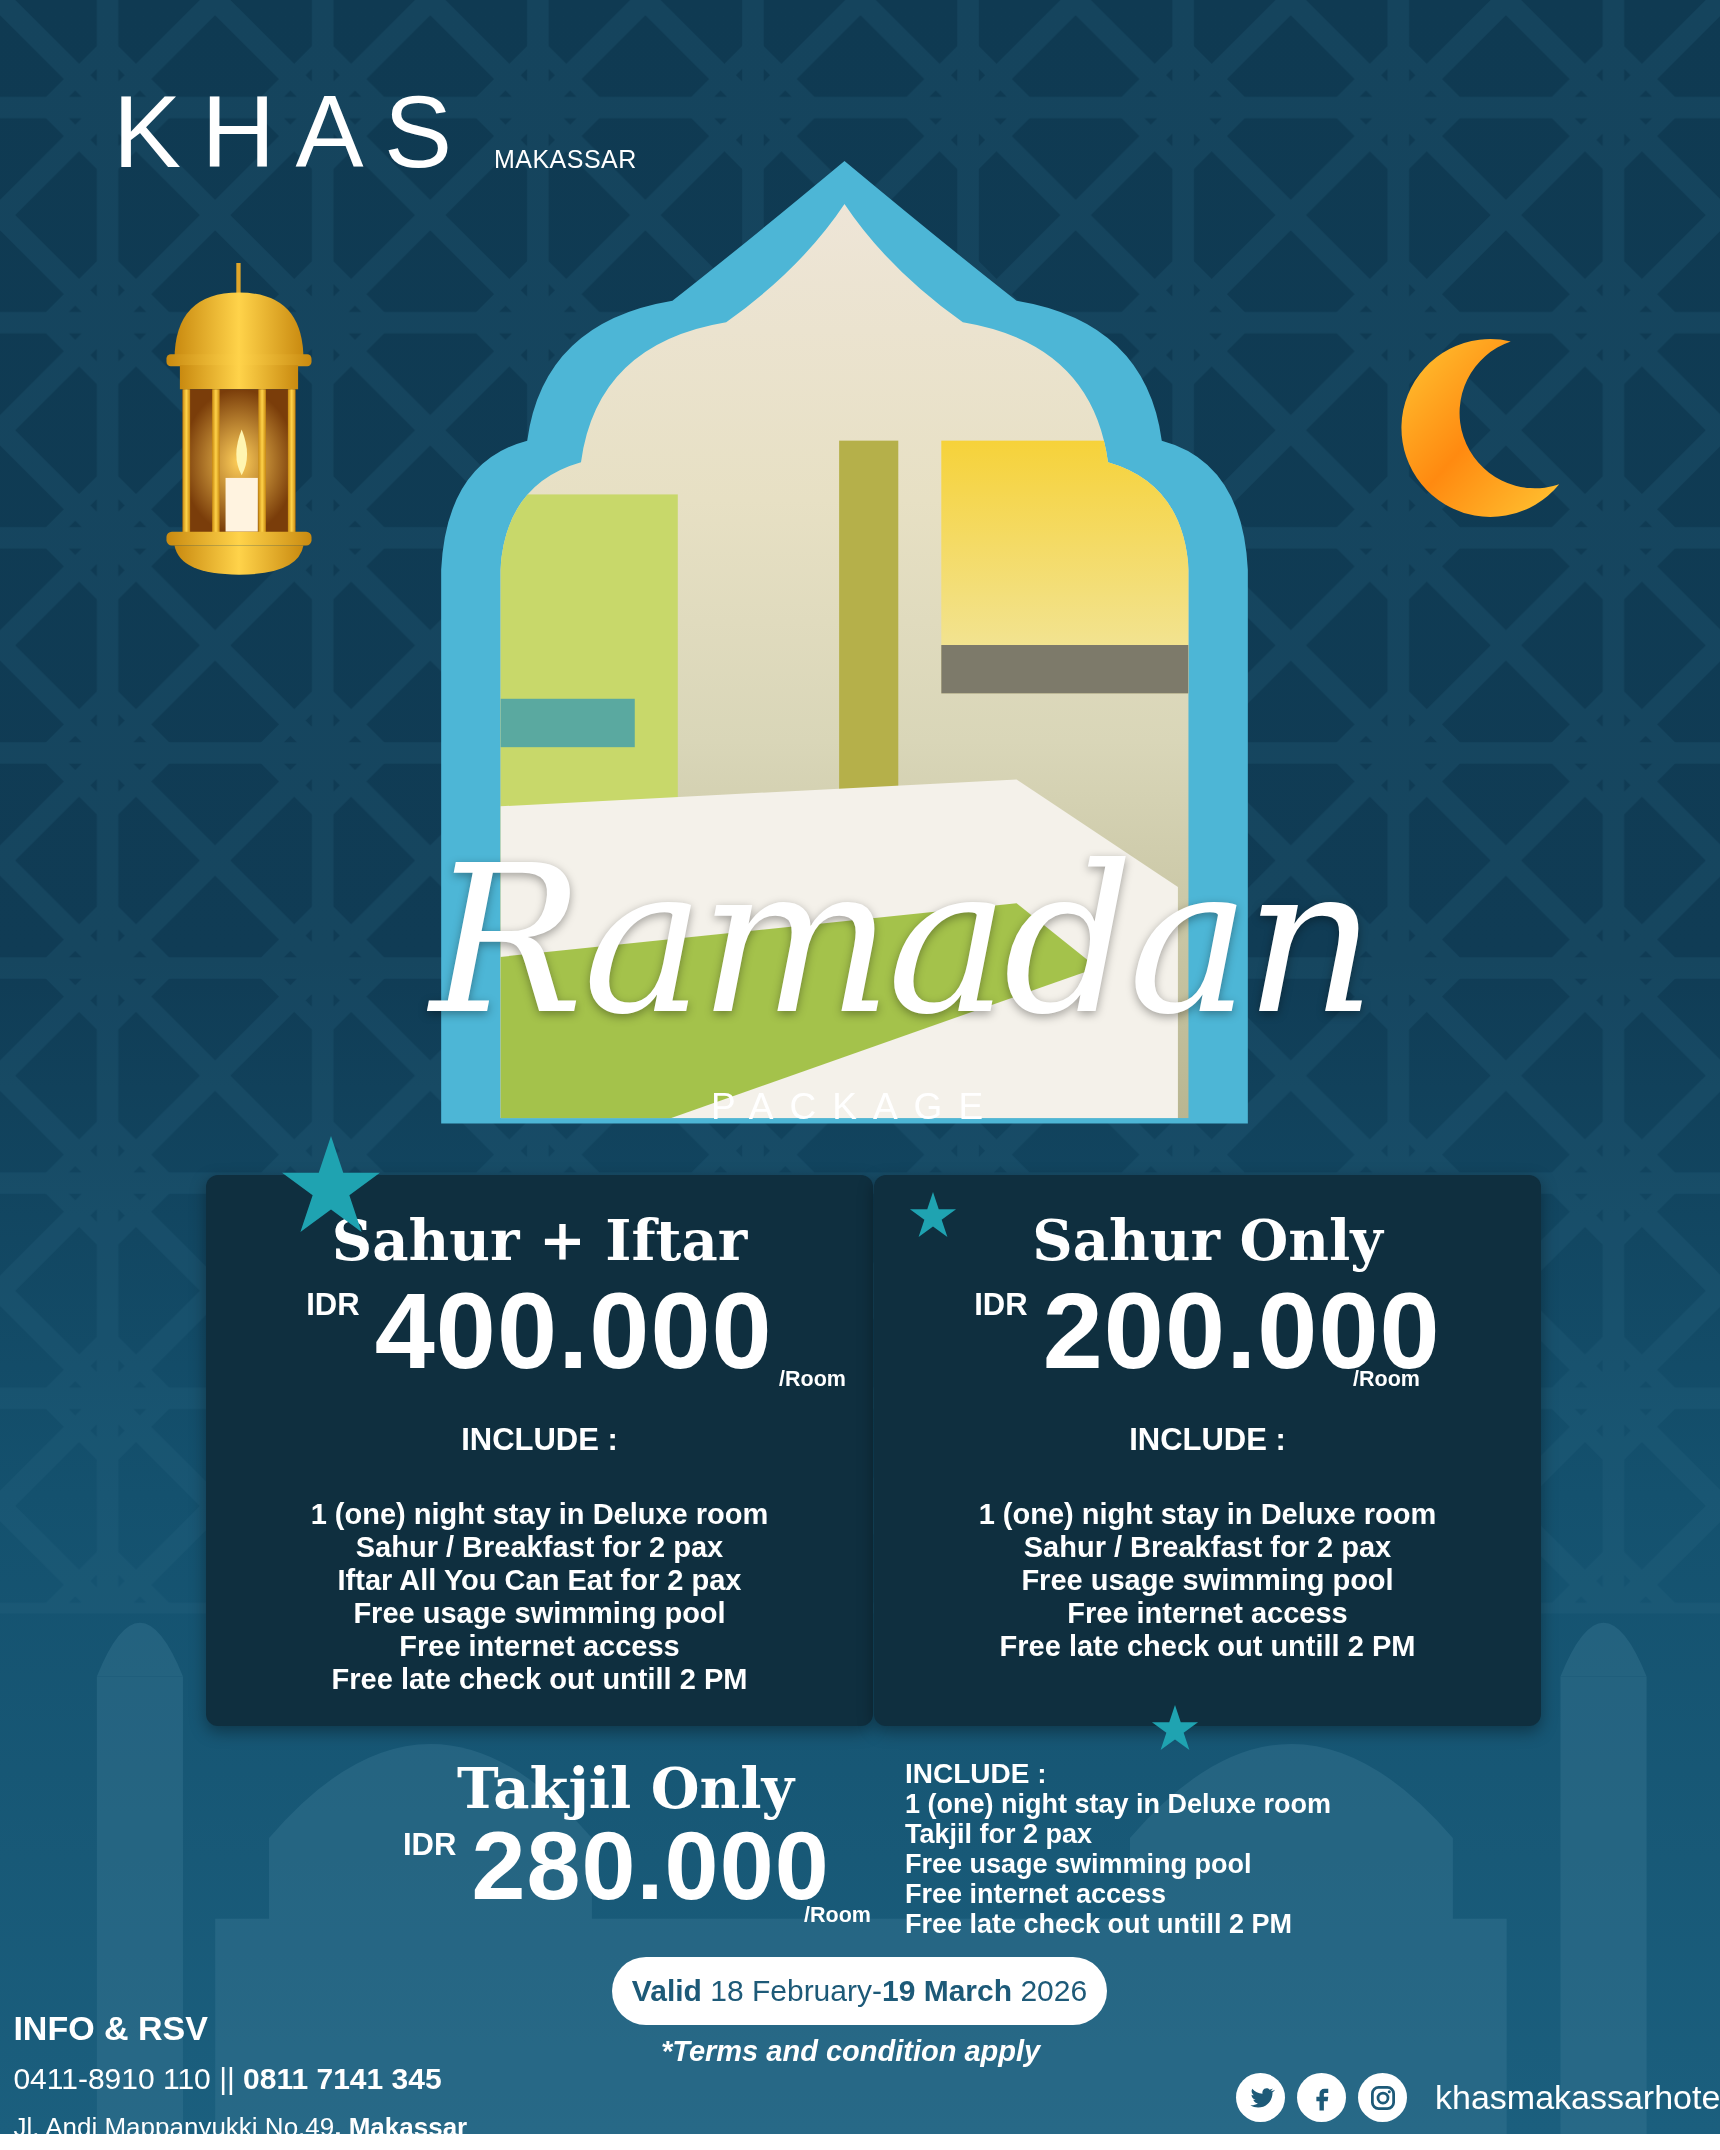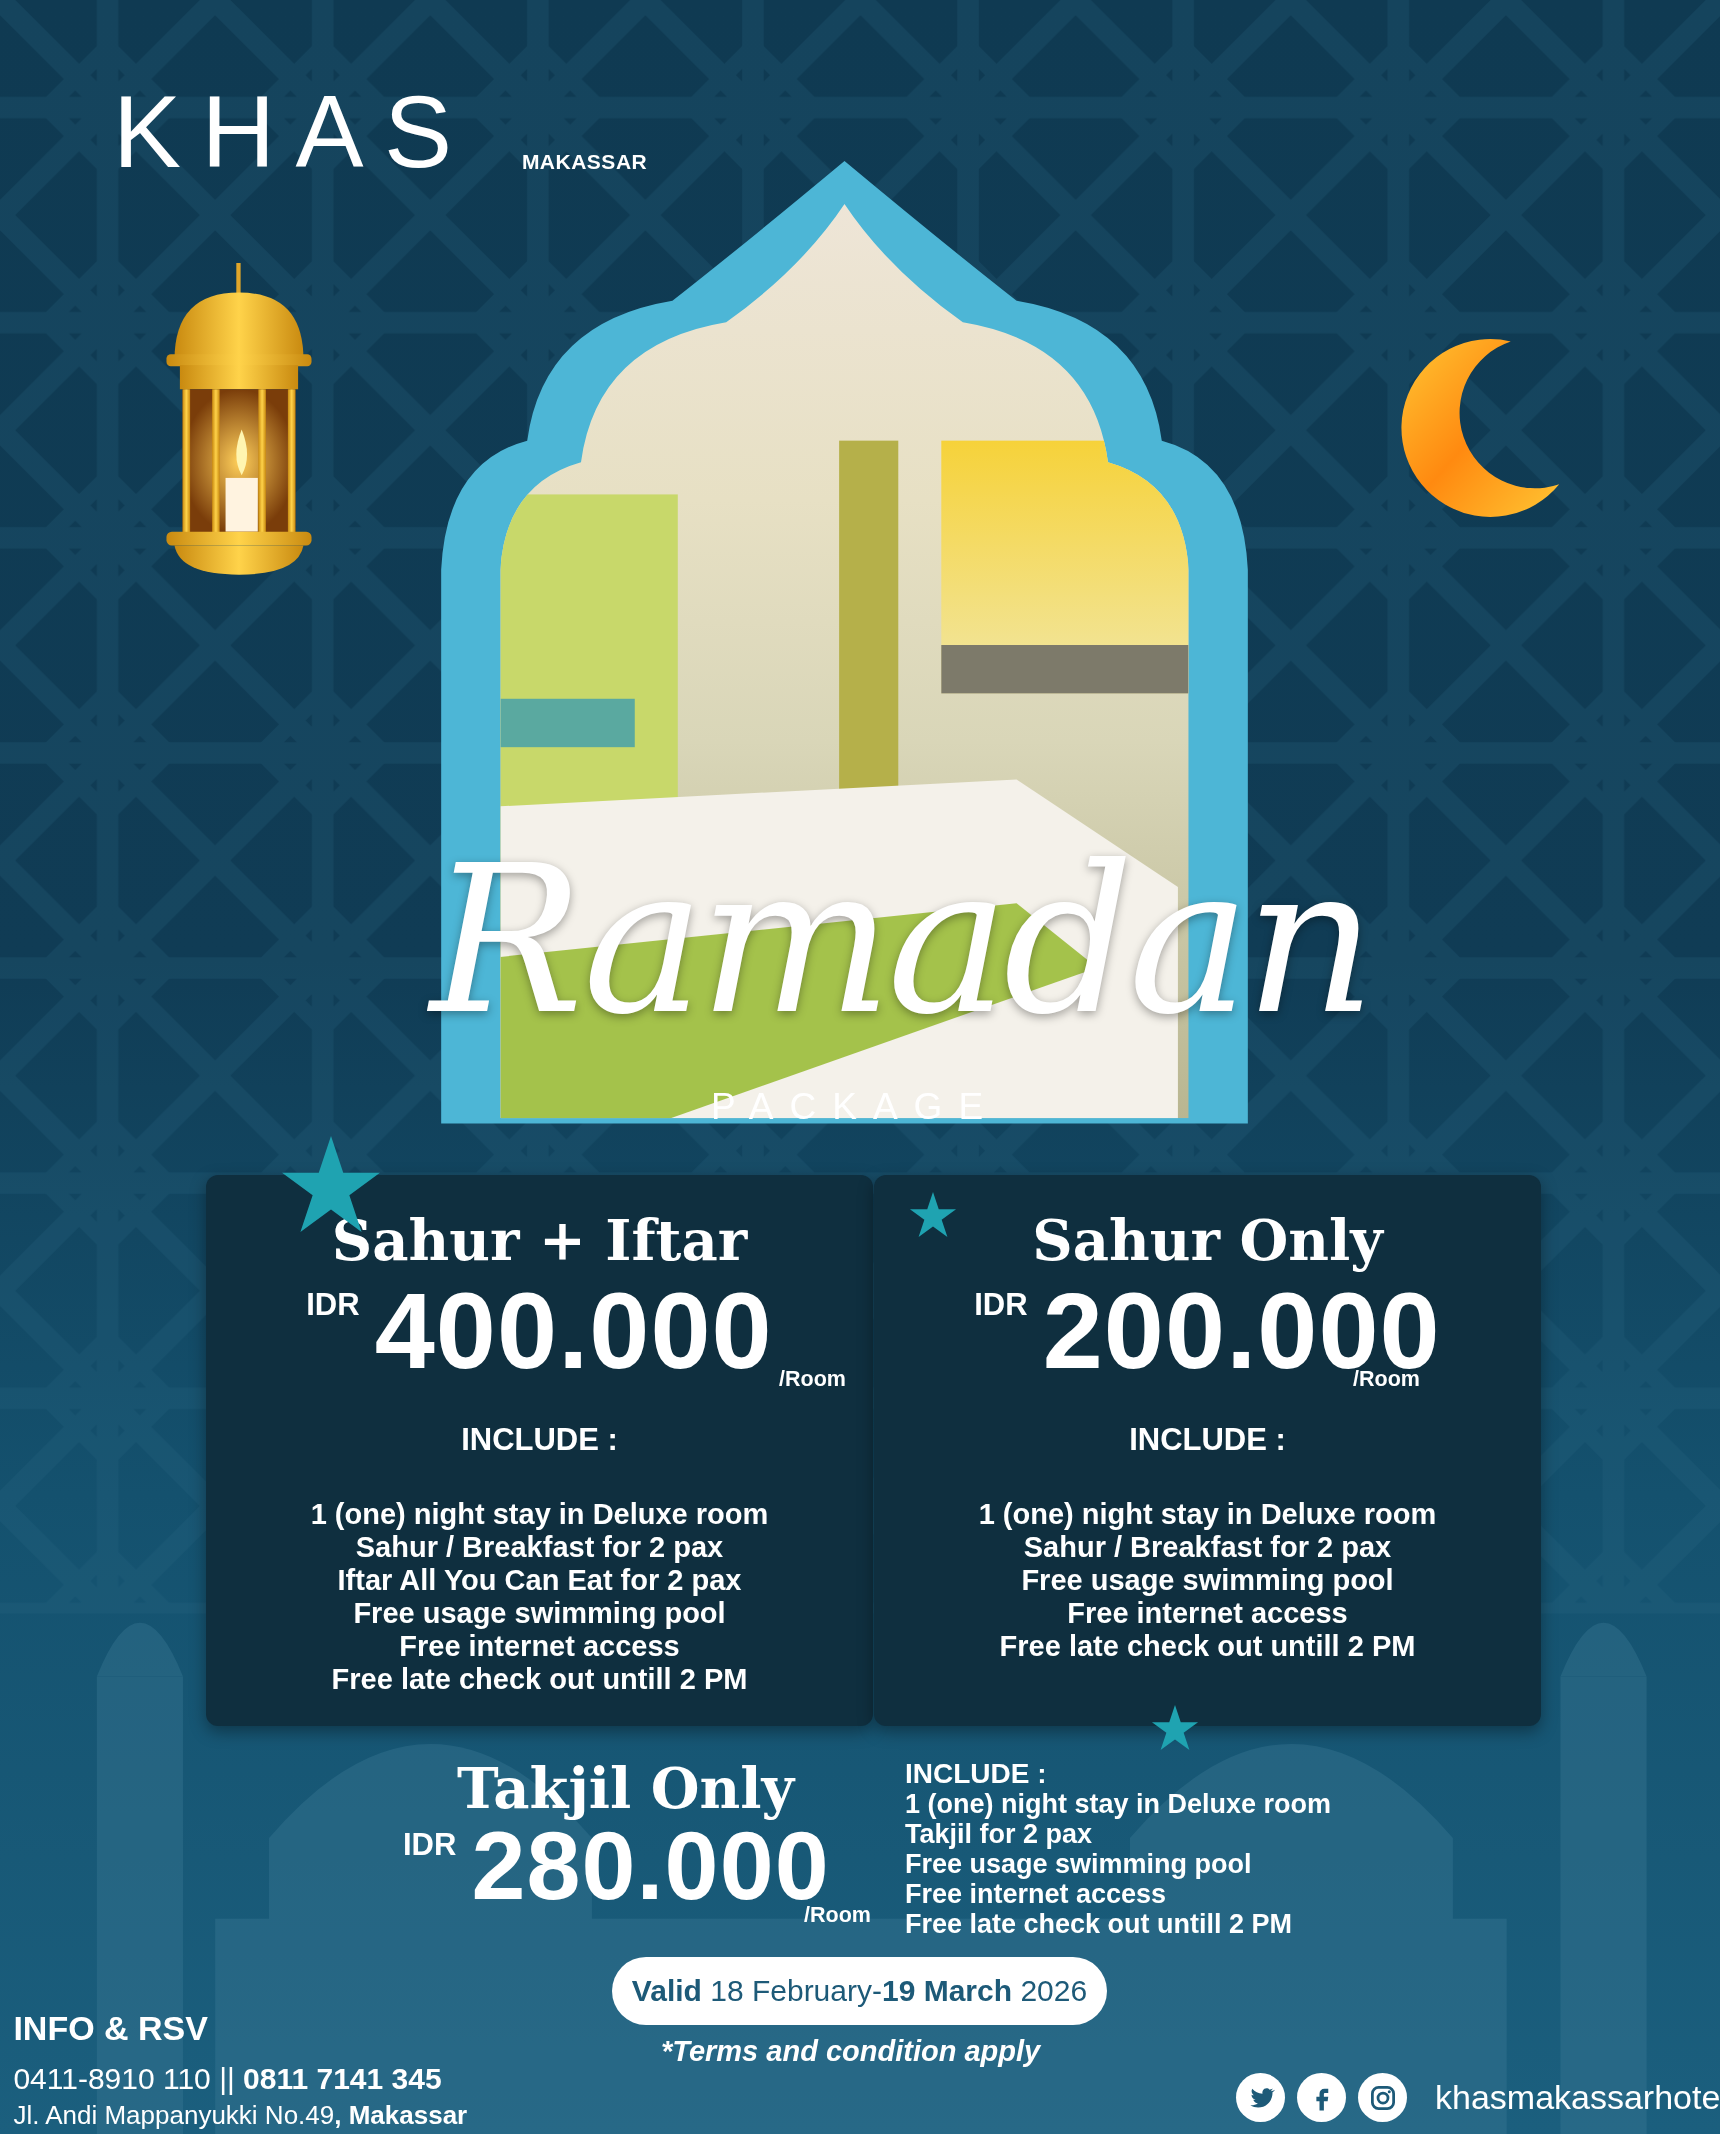--- a/index.html
+++ b/index.html
@@ -4,21 +4,21 @@
 <style>
   html,body{margin:0;padding:0;}
   body{width:1721px;height:2151px;overflow:hidden;font-family:"Liberation Sans",sans-serif;}
   .poster{position:relative;width:1721px;height:2134px;overflow:hidden;
     background:linear-gradient(180deg,#0f3a52 0%,#103c55 45%,#14516e 70%,#1b5f7e 100%);}
   .pattern{position:absolute;inset:0;opacity:.22;}
   .mosque{position:absolute;left:0;right:0;bottom:0;height:565px;opacity:.35;}
 
   .logo{position:absolute;left:113px;top:81px;color:#fff;display:flex;align-items:flex-end;gap:21.5px;}
   .logo-main{font-size:102px;letter-spacing:20.4px;font-weight:400;line-height:1;}
-  .logo-sub{font-size:21px;font-weight:700;margin-bottom:8.6px;letter-spacing:0.5px;margin-left:28px;}
+  .logo-sub{font-size:25px;font-weight:400;margin-bottom:8.6px;letter-spacing:0.5px;}
 
   .lantern{position:absolute;left:153px;top:263px;width:172px;width:172px;height:317px;}
   .moon{position:absolute;left:1376px;top:328px;width:194px;height:194px;}
 
   .arch{position:absolute;left:425px;top:161px;width:839px;height:968px;}
   .title-script{position:absolute;left:430px;top:839px;width:850px;text-align:center;color:#fff;
     font-family:"DejaVu Serif",serif;font-style:italic;font-size:204px;line-height:1;letter-spacing:-5.4px;
     text-shadow:0 3.2px 9.7px rgba(0,0,0,.35);}
   .title-sub{position:absolute;left:425px;top:1086px;width:860px;text-align:center;color:#fff;
     font-size:37px;letter-spacing:16px;}
@@ -50,21 +50,21 @@
 
   .valid{position:absolute;left:612px;top:1957px;width:495px;height:68px;background:#fff;border-radius:34px;
     display:flex;align-items:center;justify-content:center;font-size:30px;color:#1d5a78;white-space:nowrap;}
   .valid b{font-weight:700;}
   .terms{position:absolute;left:661px;top:2035px;color:#fff;font-style:italic;font-weight:700;font-size:29px;}
 
   .info{position:absolute;left:13.4px;top:2011px;color:#fff;}
   .info-title{font-size:34px;font-weight:700;line-height:1;}
   .info-phone{font-size:30px;margin-top:17px;}
   .info-phone b{font-weight:700;}
-  .info-addr{font-size:26px;margin-top:4px;}
+  .info-addr{font-size:26px;margin-top:16px;}
   .info-addr b{font-weight:700;}
 
   .social{position:absolute;left:1236px;top:2073px;display:flex;align-items:center;gap:12px;}
   .social .ico{width:49px;height:49px;border-radius:50%;background:#fff;display:flex;align-items:center;justify-content:center;}
   .social .handle{color:#fff;font-size:34px;margin-left:16px;}
 </style>
 </head>
 <body>
 
 <div class="poster">

